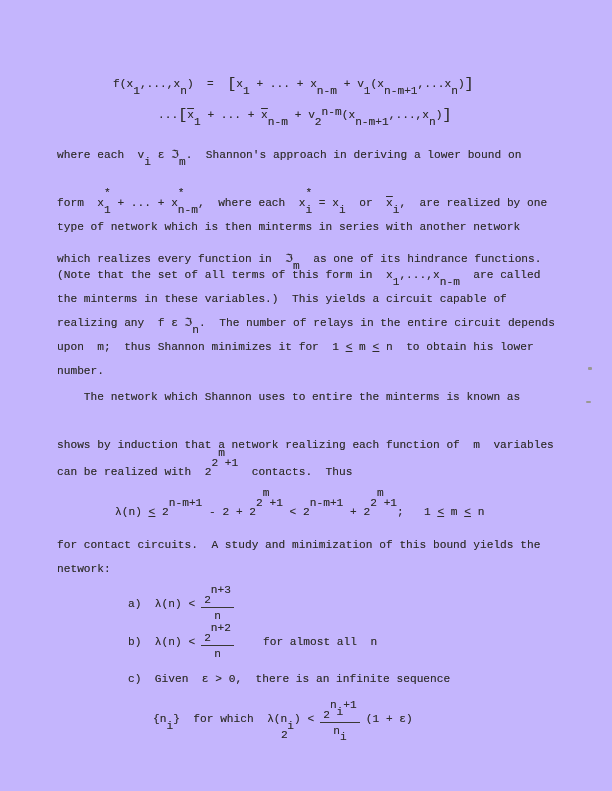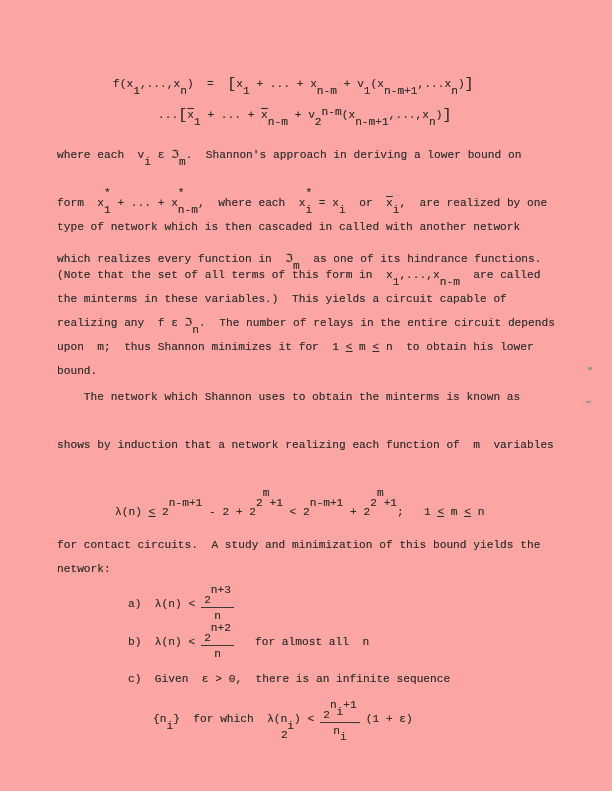--- a/index.html
+++ b/index.html
@@ -1,58 +1,59 @@
 <!DOCTYPE html>
 <html><head>
 <meta charset="utf-8">
 <title>Typewritten page</title>
 <style>
   html,body{margin:0;padding:0;background:#fcfbf8;}
   .sheet{
-    position:relative;width:612px;height:791px;background:#fca5a5;overflow:hidden;
+    position:relative;width:612px;height:791px;background:#c4b5fd;overflow:hidden;
     font-family:"Liberation Mono","DejaVu Sans Mono","DejaVu Sans",monospace;
     font-size:11.2px;color:#2f2d2a;
     text-shadow:0 0 0.4px rgba(47,45,42,0.45);
   }
   .line{position:absolute;white-space:pre;line-height:13px;}
   sup,sub{font-size:100%;line-height:0;position:relative;}
   sup{top:-0.45em;}
   sub{top:0.33em;}
   .ml{margin-left:-0.6em;}           
   .ov{text-decoration:overline;}     
   .ul{text-decoration:underline;}    
   .bg{font-size:135%;line-height:0;vertical-align:-0.08em;} 
   .row{position:absolute;display:flex;align-items:center;white-space:pre;}
   .lbl{margin-right:13.4px;}
   .frac{display:inline-flex;flex-direction:column;align-items:center;margin:0 6px;text-align:center;}
   .num{border-bottom:1px solid #3a3834;padding:7px 3px 1px;line-height:12px;white-space:pre;}
   .den{padding-top:2px;line-height:12px;white-space:pre;}
-  .post{margin-left:15px;}
+  .post{margin-left:23px;}
   .speck{position:absolute;background:#9a9892;border-radius:1px;}
 </style>
 </head>
 <body>
 
 <div class="sheet">
 
   <div class="line" style="left:113px;top:78px">f(x<sub>1</sub>,...,x<sub>n</sub>)  =  <span class="bg">[</span>x<sub>1</sub> + ... + x<sub>n-m</sub> + v<sub>1</sub>(x<sub>n-m+1</sub>,...x<sub>n</sub>)<span class="bg">]</span></div>
   <div class="line" style="left:158px;top:109px">...<span class="bg">[</span><span class="ov">x</span><sub>1</sub> + ... + <span class="ov">x</span><sub>n-m</sub> + v<sub>2<sup>n-m</sup></sub>(x<sub>n-m+1</sub>,...,x<sub>n</sub>)<span class="bg">]</span></div>
 
   <div class="line" style="left:57px;top:149px">where each  v<sub>i</sub> ε ℑ<sub>m</sub>.  Shannon's approach in deriving a lower bound on</div>
   <div class="line" style="left:57px;top:197px">form  x<sup>*</sup><sub class="ml">1</sub> + ... + x<sup>*</sup><sub class="ml">n-m</sub>,  where each  x<sup>*</sup><sub class="ml">i</sub> = x<sub>i</sub>  or  <span class="ov">x</span><sub>i</sub>,  are realized by one</div>
-  <div class="line" style="left:57px;top:221px">type of network which is then cascaded in called with another network</div>
+  <div class="line" style="left:57px;top:221px">type of network which is then minterms in series with another network</div>
   <div class="line" style="left:57px;top:253px">which realizes every function in  ℑ<sub>m</sub>  as one of its hindrance functions.</div>
   <div class="line" style="left:57px;top:269px">(Note that the set of all terms of this form in  x<sub>1</sub>,...,x<sub>n-m</sub>  are called</div>
   <div class="line" style="left:57px;top:293px">the minterms in these variables.)  This yields a circuit capable of</div>
   <div class="line" style="left:57px;top:317px">realizing any  f ε ℑ<sub>n</sub>.  The number of relays in the entire circuit depends</div>
   <div class="line" style="left:57px;top:341px">upon  m;  thus Shannon minimizes it for  1 <span class="ul">&lt;</span> m <span class="ul">&lt;</span> n  to obtain his lower</div>
-  <div class="line" style="left:57px;top:365px">bound.</div>
+  <div class="line" style="left:57px;top:365px">number.</div>
 
-  <div class="line" style="left:57px;top:391px">    The network which Shannon uses to obtain the minterms is known as</div>
+  <div class="line" style="left:57px;top:391px">    The network which Shannon uses to entire the minterms is known as</div>
   <div class="line" style="left:57px;top:439px">shows by induction that a network realizing each function of  m  variables</div>
+  <div class="line" style="left:57px;top:463px">can be realized with  2<sup>2<sup>m</sup>+1</sup>  contacts.  Thus</div>
 
   <div class="line" style="left:115px;top:503px">λ(n) <span class="ul">&lt;</span> 2<sup>n-m+1</sup> - 2 + 2<sup>2<sup>m</sup>+1</sup> &lt; 2<sup>n-m+1</sup> + 2<sup>2<sup>m</sup>+1</sup>;   1 <span class="ul">&lt;</span> m <span class="ul">&lt;</span> n</div>
 
   <div class="line" style="left:57px;top:539px">for contact circuits.  A study and minimization of this bound yields the</div>
   <div class="line" style="left:57px;top:563px">network:</div>
 
   <div class="row" style="left:128px;top:586px;height:36px">
     <span class="lbl">a)</span>
     <span>λ(n) &lt;</span>
     <span class="frac">

